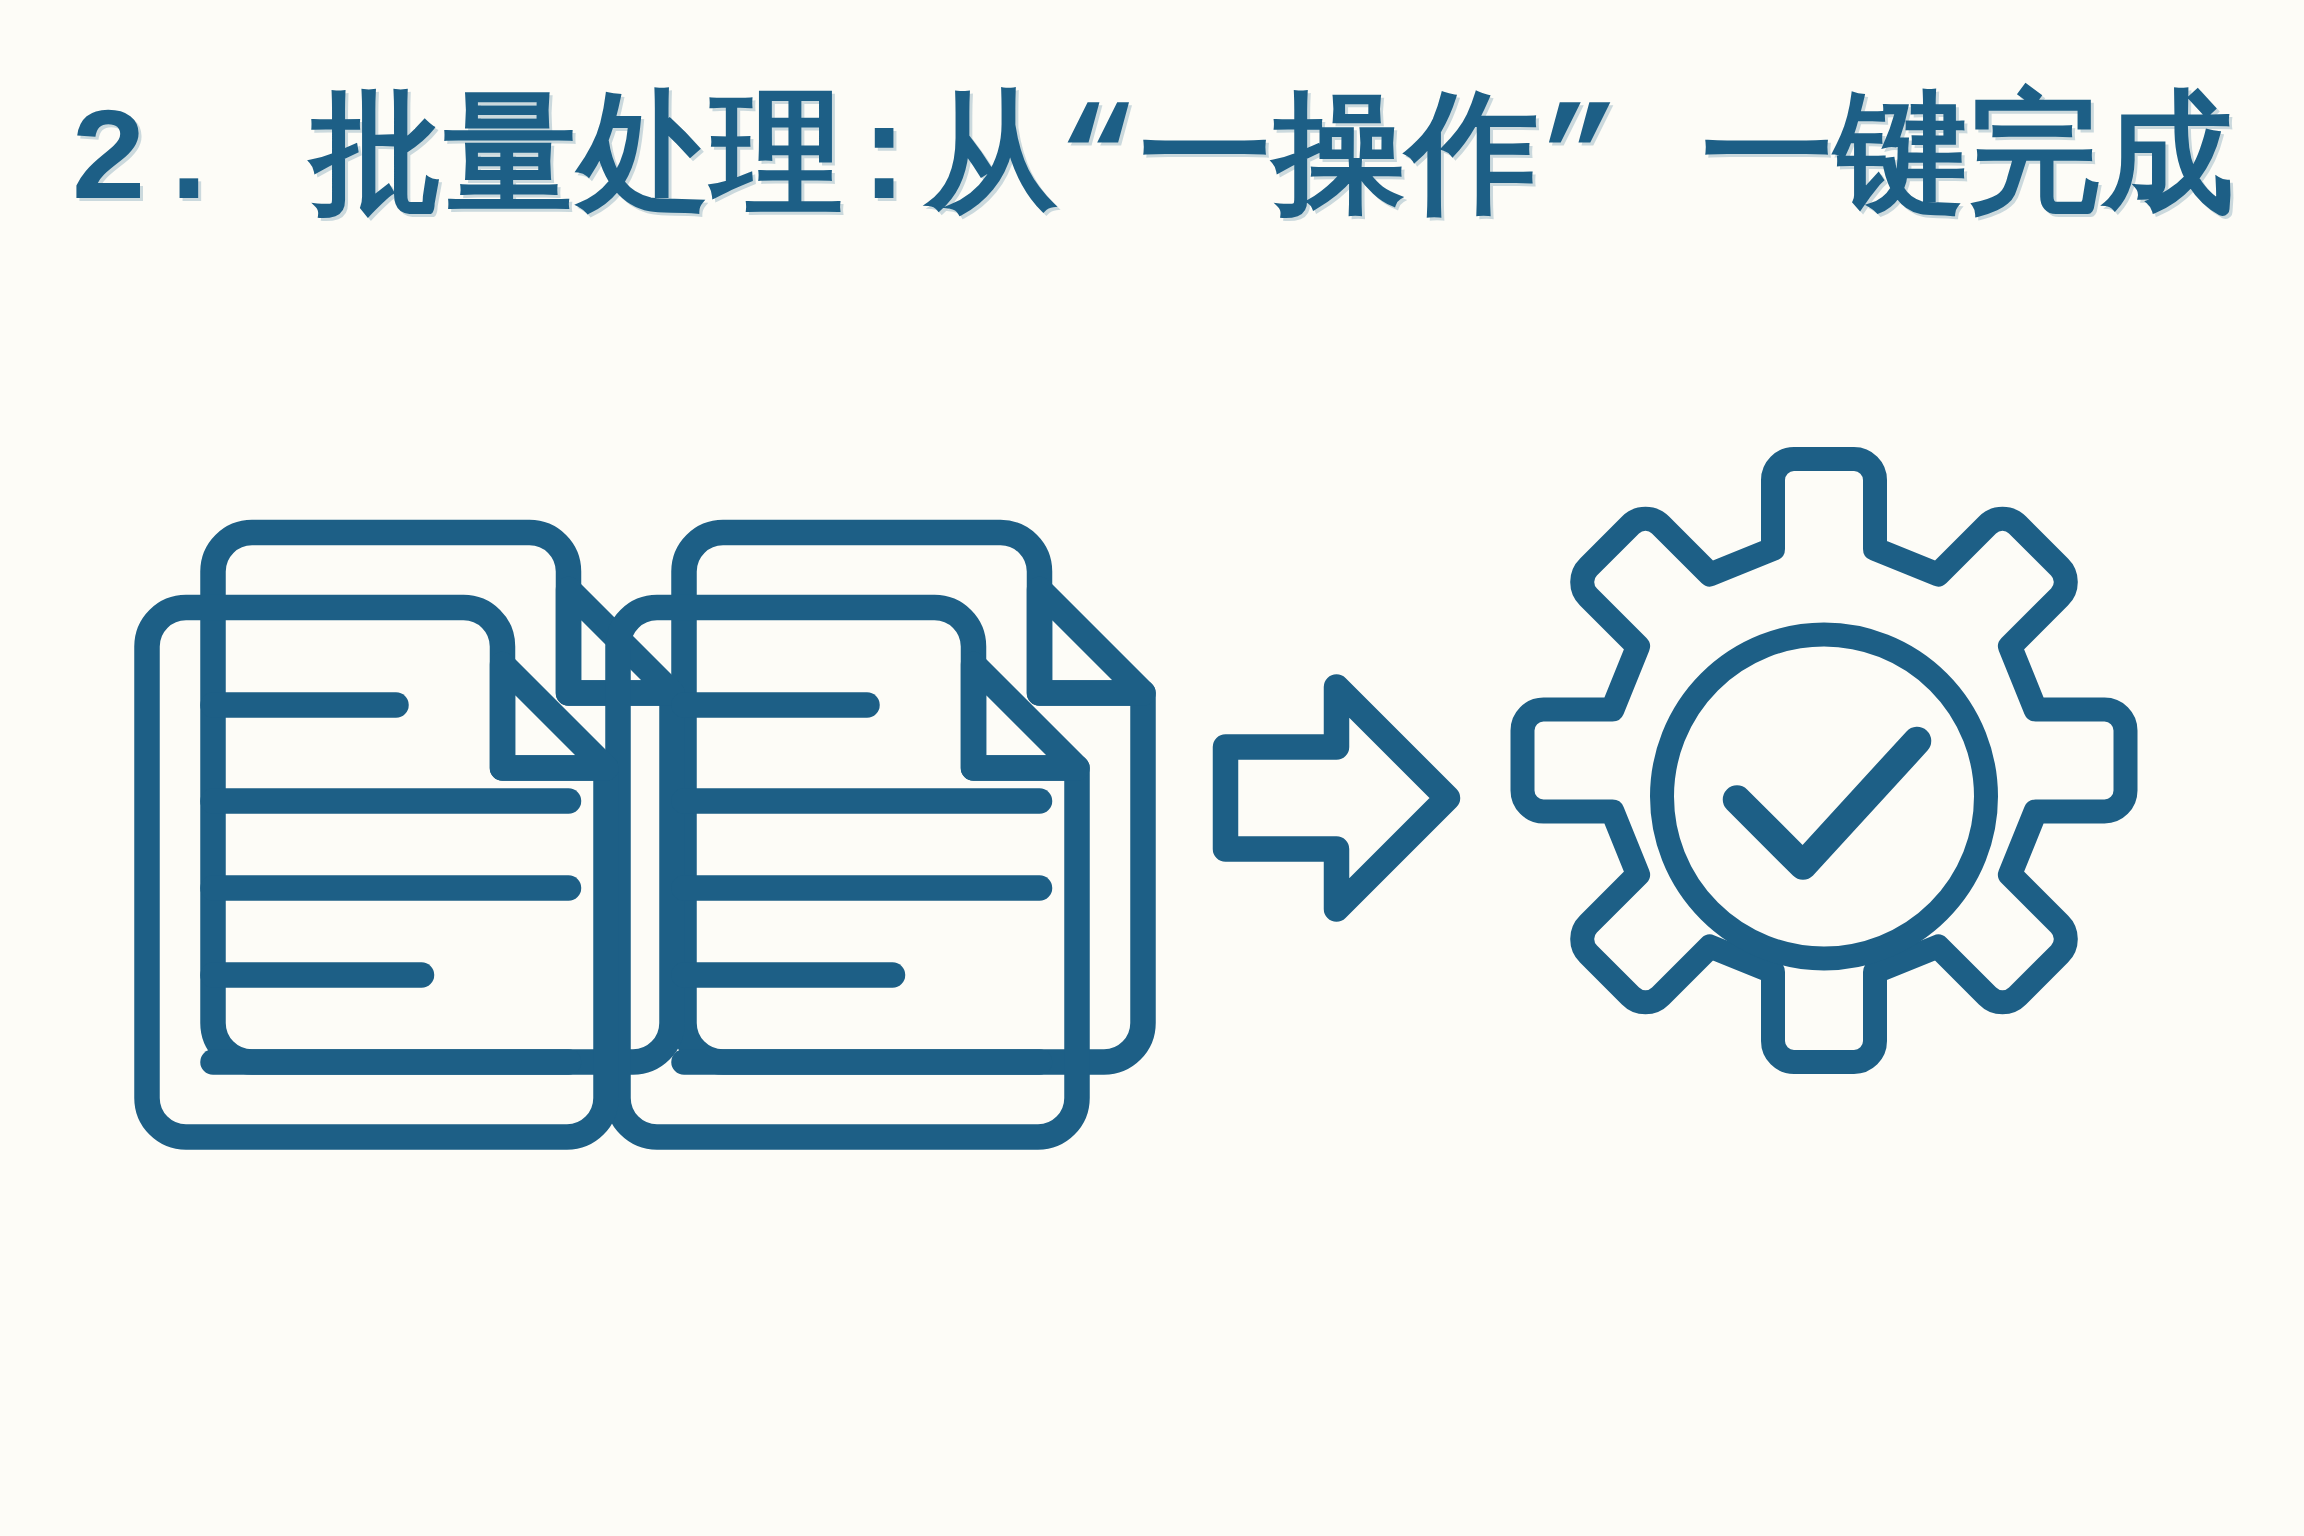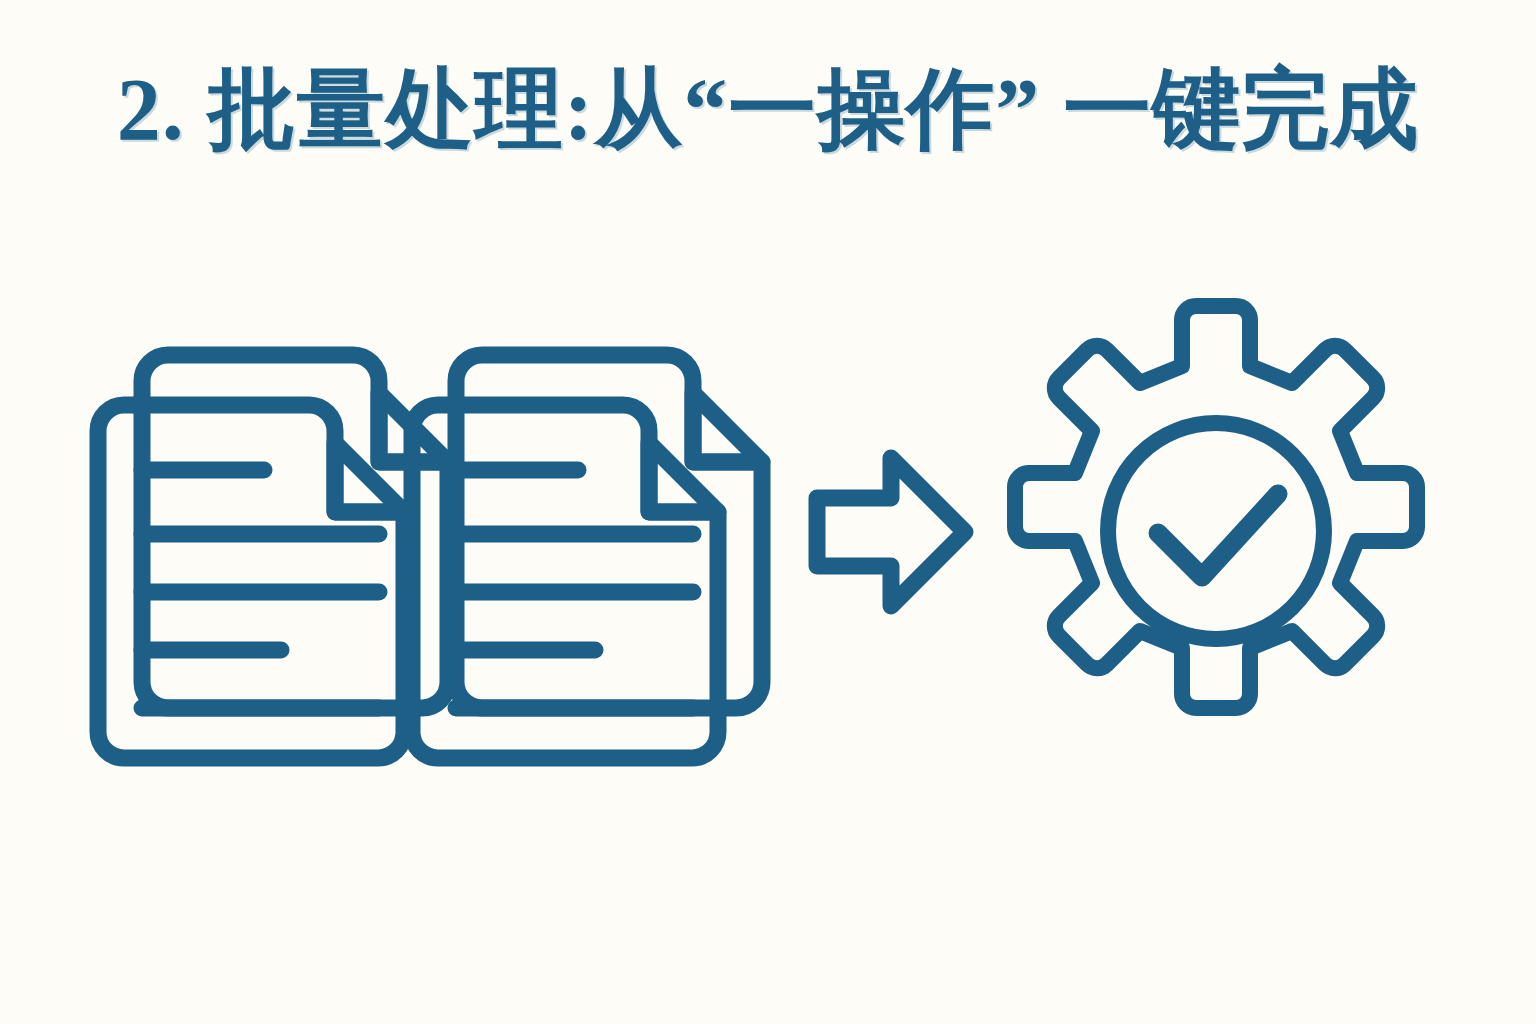--- a/index.html
+++ b/index.html
@@ -24,21 +24,21 @@
   
   #title-block {
     position: absolute;
     left: 0;
     top: 62px;
     width: 1536px;
     text-align: center;
   }
   #title-text {
     display: inline-block;
-    font-family: Liberation Serif, serif;
+    font-family: Liberation Mono, monospace;
     font-size: 88px;
     font-weight: 700;
     letter-spacing: 1px;
     line-height: 1.08;
     color: #1d5f86;
     white-space: nowrap;
     text-shadow: 2px 2px 0 rgba(29,95,134,0.22);
   }
   
   #graphic-row {

